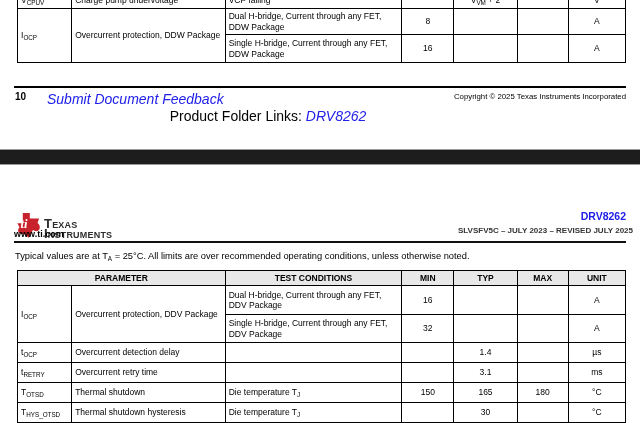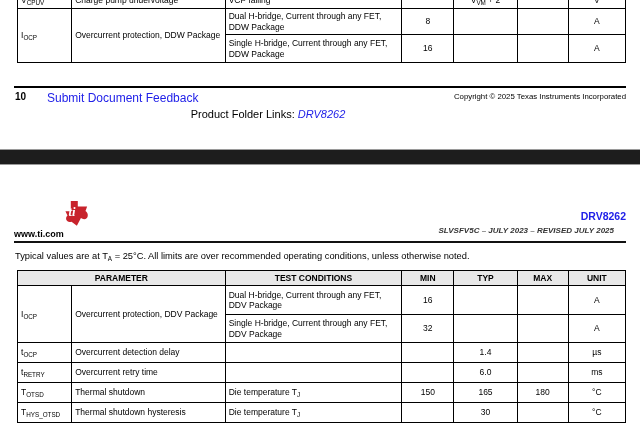--- a/index.html
+++ b/index.html
@@ -36,45 +36,45 @@
   tr.h28 td { height: 28px; }
   tr.h29 td { height: 29px; }
   tr.h20 td { height: 20px; }
 
   #p1-table { position: absolute; left: 17px; top: -8px; }
   #p2-table { position: absolute; left: 17px; top: 270px; }
 
   
   #p1-rule { position: absolute; left: 14px; top: 86px; width: 612px; height: 2.2px; background: #000; }
   #p1-pagenum { position: absolute; left: 15px; top: 91px; font-size: 10px; font-weight: bold; }
-  #p1-feedback { position: absolute; left: 47px; top: 91px; font-size: 12px; color: var(--link_blue, #2121e8); text-align: right; }
+  #p1-feedback { position: absolute; left: 47px; top: 91px; font-size: 14px; font-style: italic; color: var(--link_blue, #2121e8); text-align: right; }
   #p1-copyright { position: absolute; right: 14px; top: 92px; font-size: 7.8px; margin-left: 15px; }
-  #p1-folder { position: absolute; left: 0; top: 108px; width: 536px; text-align: center; font-size: 11px; }
+  #p1-folder { position: absolute; left: 0; top: 108px; width: 536px; text-align: center; font-size: 14px; }
   .bluelink { color: var(--link_blue, #2121e8); font-style: italic; }
 
   
   #sep-bar {
     position: absolute; left: 0; top: 149px; width: 640px; height: 16px;
     background: var(--bar_dark, #1d1d1d);
     border-top: 1px solid #9a9a9a; border-bottom: 1px solid #9a9a9a;
   }
 
   
-  #p2-logo { position: absolute; left: 13px; top: 200px; display: flex; align-items: flex-start; margin-left: 48px; }
+  #p2-logo { position: absolute; left: 13px; top: 212px; display: flex; align-items: flex-start; }
   .ti-bug { width: 28px; height: 28px; }
   .ti-bug path { fill: var(--ti_red, #c8232c); }
   .logo-names {
     margin: 7px 0 0 3px;
     font-weight: bold; font-variant: small-caps;
     font-size: 13px; line-height: 10px; letter-spacing: 0.2px; color: #2d2d2d;
   }
   #p2-website { position: absolute; left: 14px; top: 229px; font-size: 9px; font-weight: bold; }
   #p2-rule { position: absolute; left: 14px; top: 241px; width: 612px; height: 1.5px; background: #111; }
   #p2-part { position: absolute; right: 14px; top: 210px; font-size: 10.5px; font-weight: bold; color: var(--link_blue, #2121e8); }
-  #p2-docinfo { position: absolute; right: 26px; top: 226px; font-size: 8px; font-weight: bold; color: #333; font-style: italic; }
+  #p2-docinfo { position: absolute; right: 7px; top: 226px; font-size: 8px; font-weight: bold; color: #333; }
   .note { position: absolute; left: 15px; top: 251px; font-size: 9.3px; }
 </style>
 </head>
 <body>
 
 <div id="p1-table">
   <table class="dtable">
     <colgroup>
       <col style="width:54px">
         <col style="width:153px">
@@ -120,20 +120,24 @@
 <div id="p1-copyright">Copyright © 2025 Texas Instruments Incorporated</div>
 <div id="p1-folder"><span>Product Folder Links: </span><a class="bluelink">DRV8262</a></div>
 
 <div id="sep-bar"></div>
 
 <div id="p2-logo">
   <svg class="ti-bug" viewBox="0 0 60 60">
     <path d="M21 2 h15 v12 h20 l-3.5 9.5 c7.5 5 6.5 17.5 -3 17.5 c-2.6 0 -4.8 -0.9 -6.8 -2.3 l-8.7 16.3 -11.5 -8.6 c-9.5 3.6 -15.5 -6.4 -8.6 -13 l-4.4 -9.4 h11.5 z"></path>
     <text x="16" y="35" font-size="27" font-style="italic" font-weight="bold" fill="#ffffff" font-family="Liberation Serif, serif">ti</text>
   </svg>
+  <div class="logo-names">
+    <div>Texas</div>
+    <div>Instruments</div>
+  </div>
 </div>
 <a id="p2-website">www.ti.com</a>
 <div id="p2-rule"></div>
 <a id="p2-part">DRV8262</a>
 <div id="p2-docinfo">SLVSFV5C – JULY 2023 – REVISED JULY 2025</div>
 
 <div class="note"><span>Typical values are at T</span><sub>A</sub><span> = 25°C. All limits are over recommended operating conditions, unless otherwise noted.</span></div>
 
 <div id="p2-table">
   <table class="dtable">
@@ -178,21 +182,21 @@
       <td class="c"></td>
       <td class="c">1.4</td>
       <td class="c"></td>
       <td class="c">µs</td>
     </tr>
     <tr class="h20">
       <td class="l"><span>t</span><sub>RETRY</sub></td>
       <td class="l">Overcurrent retry time</td>
       <td class="l"></td>
       <td class="c"></td>
-      <td class="c">6.0</td>
+      <td class="c">3.1</td>
       <td class="c"></td>
       <td class="c">ms</td>
     </tr>
     <tr class="h20">
       <td class="l"><span>T</span><sub>OTSD</sub></td>
       <td class="l">Thermal shutdown</td>
       <td class="l"><span>Die temperature T</span><sub>J</sub></td>
       <td class="c">150</td>
       <td class="c">165</td>
       <td class="c">180</td>

